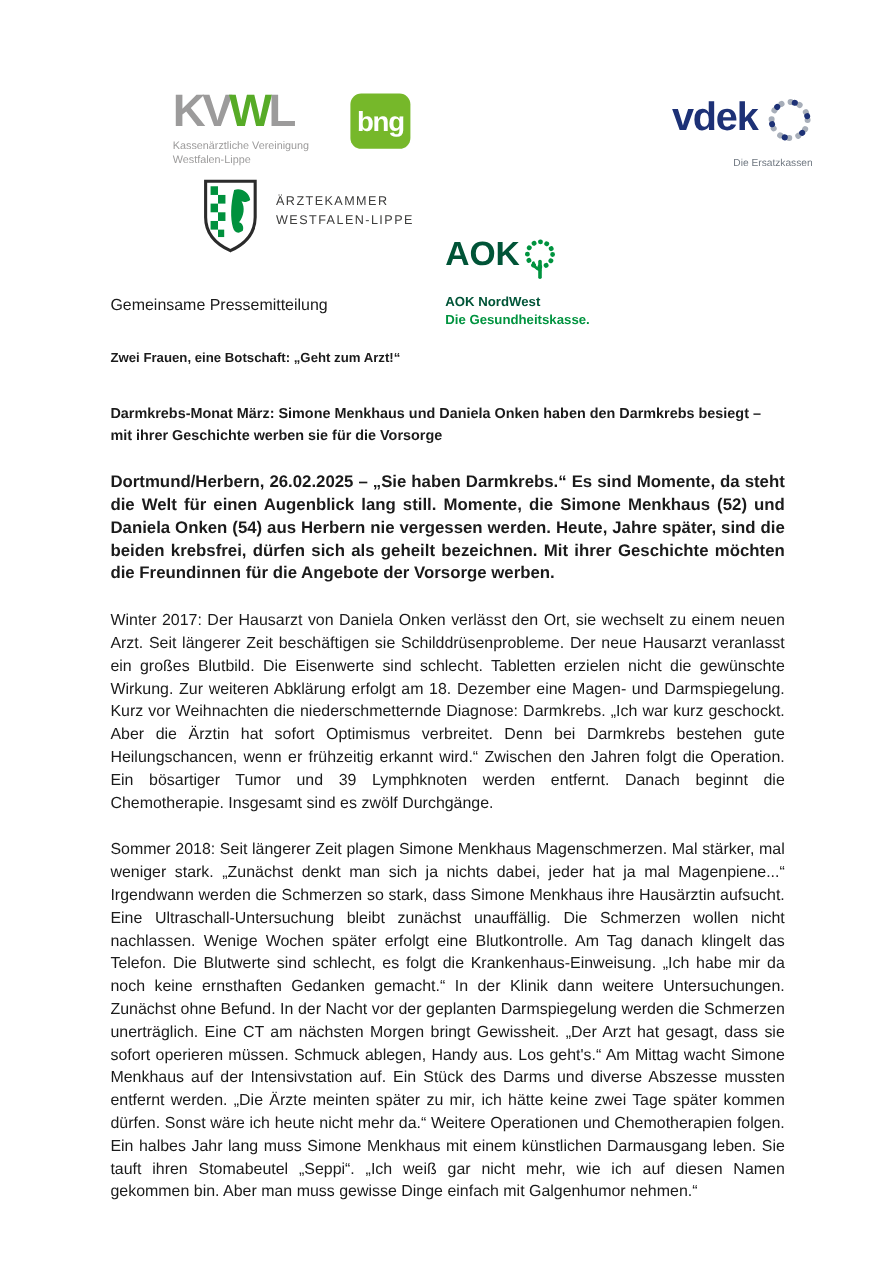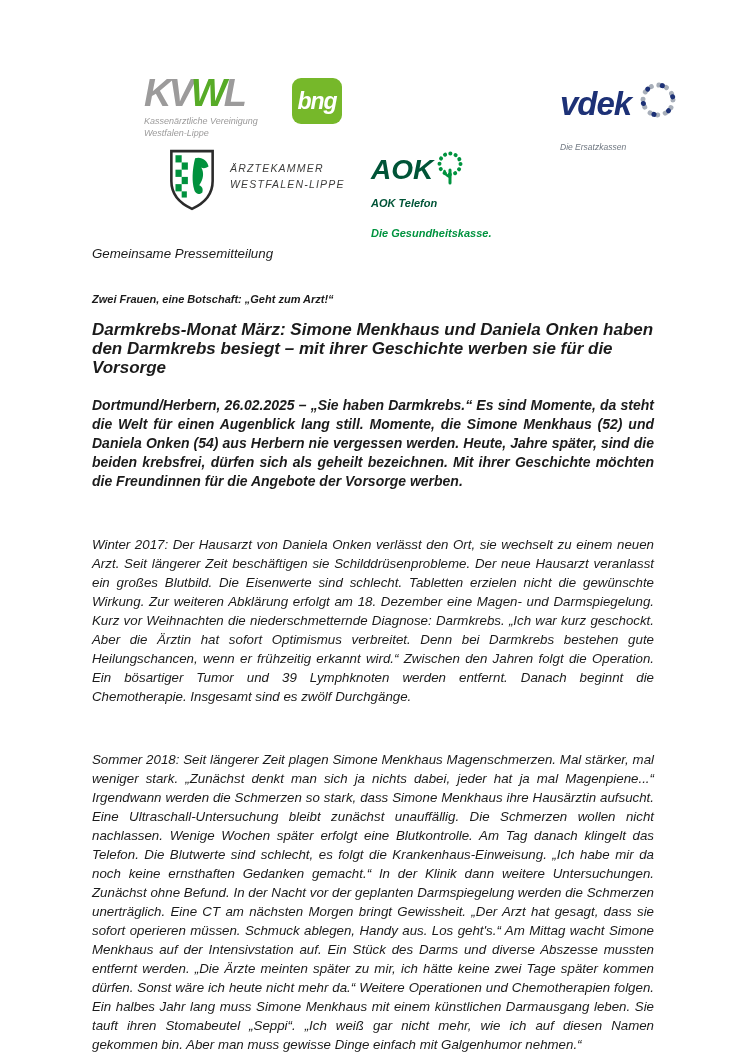--- a/index.html
+++ b/index.html
@@ -8,21 +8,20 @@
     font-family: "Liberation Sans", "DejaVu Sans", sans-serif;
     color: var(--body-text, #1b1b1b);
   }
   .page {
     position: relative;
     width: 634px;
     height: 1056px;
     margin: 0 auto;
     background: #ffffff;
     overflow: hidden;
-    font-style: italic;
   }
 
   
   .logo-header { position: relative; height: 240px; }
 
   
   .kvwl { position: absolute; left: 88px; top: 74px; }
   .kvwl-word {
     font-size: 38px; font-weight: 700; letter-spacing: -3px;
     line-height: 1; color: var(--kvwl-gray, #9c9b9b);
@@ -38,51 +37,51 @@
   .bng-tile {
     width: 50px; height: 46px; border-radius: 9px;
     background: var(--bng-green, #76b82a);
     display: flex; align-items: center; justify-content: center;
     color: #ffffff; font-weight: 700; font-size: 23px; letter-spacing: -1px;
   }
   .bng-text { font-size: 9.5px; font-weight: 700; line-height: 1.45; color: #2f2f2e; padding-top: 6px; }
 
   
   .vdek { position: absolute; left: 504px; top: 80px; }
-  .vdek-top { display: flex; align-items: center; gap: 6px; }
+  .vdek-top { display: flex; align-items: flex-start; gap: 6px; }
   .vdek-word {
     font-size: 33px; font-weight: 700; letter-spacing: -1px; line-height: 1;
     color: var(--vdek-blue, #1d3176);
   }
-  .vdek-sub { font-size: 8.5px; color: #6f7780; margin-top: 16px; text-align: left; padding-right: 2px; }
+  .vdek-sub { font-size: 8.5px; color: #6f7780; margin-top: 3px; text-align: right; padding-right: 2px; }
 
   
   .aekwl { position: absolute; left: 112px; top: 148px; display: flex; align-items: flex-start; gap: 14px; }
   .aekwl-text {
     padding-top: 12px; font-size: 10.5px; letter-spacing: 1.2px;
     line-height: 1.55; color: #3d3d3c; font-weight: 500;
   }
 
   
   .aok { position: absolute; left: 315px; top: 150px; }
-  .aok-top { display: flex; align-items: center; gap: 0; }
+  .aok-top { display: flex; gap: 0; margin-top: 48px; }
   .aok-word {
     font-size: 28px; font-weight: 700; letter-spacing: 0px; line-height: 1;
     color: var(--aok-dark-green, #005437);
   }
   .aok-line1 { margin-top: 7px; font-size: 11px; font-weight: 700; color: var(--aok-dark-green, #005437); }
-  .aok-line2 { margin-top: 18px; font-size: 11px; font-weight: 700; color: var(--aok-green, #00933f); }
+  .aok-line2 { margin-top: 3px; font-size: 11px; font-weight: 700; color: var(--aok-green, #00933f); }
 
   
   .content { padding: 0 36px; }
   .kicker { margin-top: 4px; font-size: 13.3px; line-height: 19px; }
   .doc-title { margin-top: 26px; font-size: 11px; font-weight: 700; line-height: 20px; }
-  .doc-subtitle { margin-top: 11px; font-size: 17px; font-weight: 700; line-height: 19px; }
+  .doc-subtitle { margin-top: 26px; font-size: 12px; font-weight: 700; line-height: 19px; }
   .lead { margin-top: 19px; font-size: 14px; font-weight: 700; line-height: 19px; text-align: justify; }
-  .para { margin-top: 44px; font-size: 13.3px; line-height: 19px; text-align: justify; }
+  .para { margin-top: 20px; font-size: 13.3px; line-height: 19px; text-align: justify; }
 </style>
 </head>
 <body>
 
 <div class="page">
 
   <header class="logo-header">
 
     <div class="kvwl">
       <div class="kvwl-word">
@@ -138,21 +137,21 @@
       <div class="aok-top">
         <span class="aok-word">AOK</span>
         <span>
           <svg width="34" height="36" viewBox="0 0 34 36" aria-hidden="true">
             <circle cx="17" cy="14" r="10.5" fill="none" stroke="#00933f" stroke-width="4" stroke-dasharray="0.1 5.4" stroke-linecap="round"></circle>
             <path d="M17 20 L17 33" stroke="#00933f" stroke-width="3" stroke-linecap="round"></path>
             <path d="M17 27 C14 26 12 24 11.5 21" stroke="#00933f" stroke-width="2.4" fill="none" stroke-linecap="round"></path>
           </svg>
         </span>
       </div>
-      <div class="aok-line1">AOK Telefon</div>
+      <div class="aok-line1">AOK NordWest</div>
       <div class="aok-line2">Die Gesundheitskasse.</div>
     </div>
 
   </header>
 
   <main class="content">
     <p class="kicker">Gemeinsame Pressemitteilung</p>
     <h1 class="doc-title">Zwei Frauen, eine Botschaft: „Geht zum Arzt!“</h1>
     <h2 class="doc-subtitle">Darmkrebs-Monat März: Simone Menkhaus und Daniela Onken haben den Darmkrebs besiegt – mit ihrer Geschichte werben sie für die Vorsorge</h2>
     <p class="lead">Dortmund/Herbern, 26.02.2025 – „Sie haben Darmkrebs.“ Es sind Momente, da steht die Welt für einen Augenblick lang still. Momente, die Simone Menkhaus (52) und Daniela Onken (54) aus Herbern nie vergessen werden. Heute, Jahre später, sind die beiden krebsfrei, dürfen sich als geheilt bezeichnen. Mit ihrer Geschichte möchten die Freundinnen für die Angebote der Vorsorge werben.</p>

